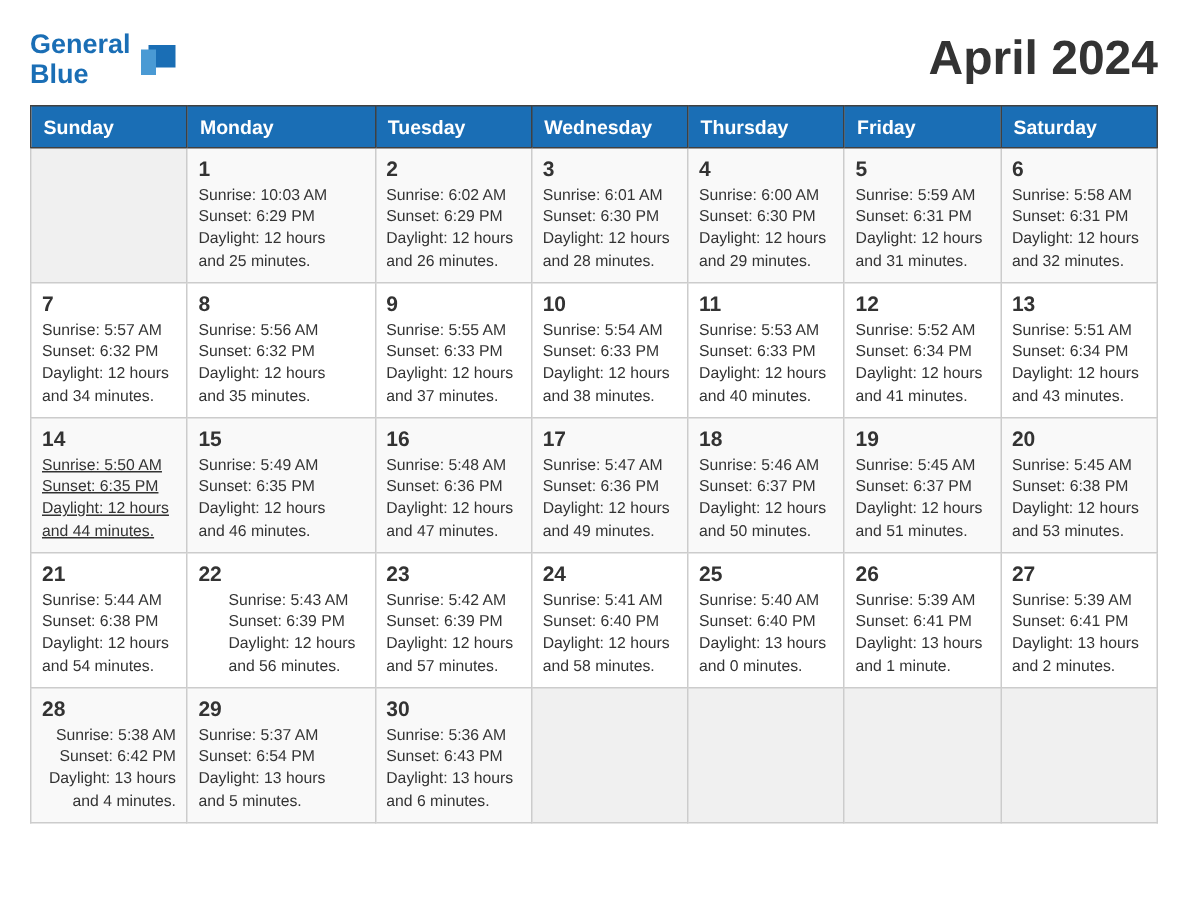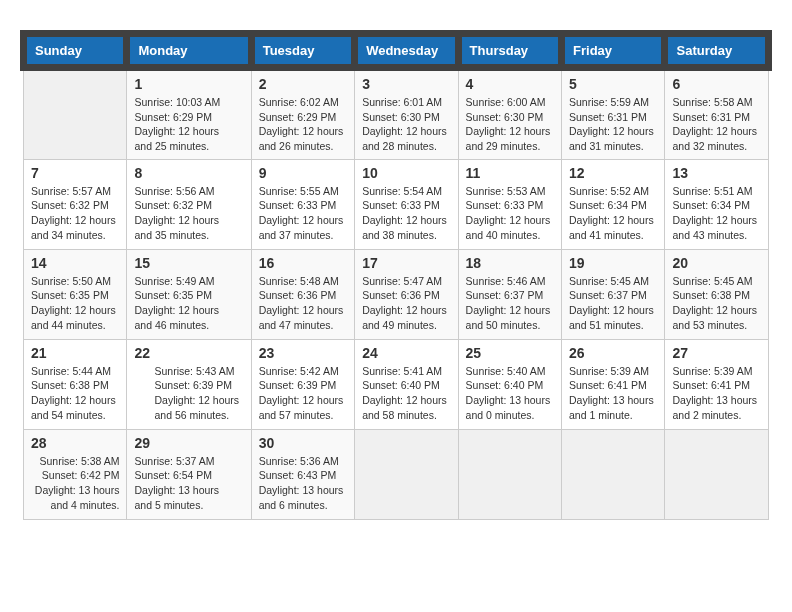--- a/index.html
+++ b/index.html
@@ -51,21 +51,21 @@
       border-collapse: collapse;
       font-size: 11px;
     }
     thead tr th {
       background: #1a6eb5;
       color: #fff;
       text-align: left;
       padding: 6px 8px;
       font-size: 13px;
       font-weight: bold;
-      border: 7px solid #404040;
+      border: 1px solid #404040;
     }
     tbody tr td {
       border: 1px solid #ccc;
       vertical-align: top;
       padding: 5px 7px;
       min-height: 80px;
       height: 90px;
       background: #fff;
     }
     tbody tr:nth-child(odd) td {
@@ -84,21 +84,34 @@
       line-height: 1.4;
     }
     .empty-cell {
       background: #f0f0f0 !important;
     }
   </style>
 </head>
 <body>
 
 <div class="header">
+  <div class="logo">
+    <div>
+      <div class="logo-text">
+        <span>General</span><br>
+        <span style="color:#1a6eb5;">Blue</span>
+      </div>
+    </div>
+    <svg class="logo-icon" viewBox="0 0 30 30">
+      <polygon points="10,5 28,5 28,20 10,20" fill="#1a6eb5"></polygon>
+      <polygon points="5,8 15,8 15,25 5,25" fill="#4a9ad4"></polygon>
+    </svg>
+  </div>
   <div class="title-block">
+    <div class="month-title">April 2024</div>
   </div>
 </div>
 
 <table>
   <thead>
     <tr>
     <th>Sunday</th>
         <th>Monday</th>
         <th>Tuesday</th>
         <th>Wednesday</th>
@@ -200,21 +213,21 @@
           <span class="day-number">13</span>
           <div class="day-info" style="white-space: pre-line;">Sunrise: 5:51 AM
 Sunset: 6:34 PM
 Daylight: 12 hours
 and 43 minutes.</div>
         </td>
       </tr>
       <tr>
         <td>
           <span class="day-number">14</span>
-          <div class="day-info" style="white-space: pre-line;">Sunrise: 5:50 AM
+          <div class="day-info" style="white-space: pre-line; text-decoration: underline;">Sunrise: 5:50 AM
 Sunset: 6:35 PM
 Daylight: 12 hours
 and 44 minutes.</div>
         </td>
         <td>
           <span class="day-number">15</span>
           <div class="day-info" style="white-space: pre-line;">Sunrise: 5:49 AM
 Sunset: 6:35 PM
 Daylight: 12 hours
 and 46 minutes.</div>

